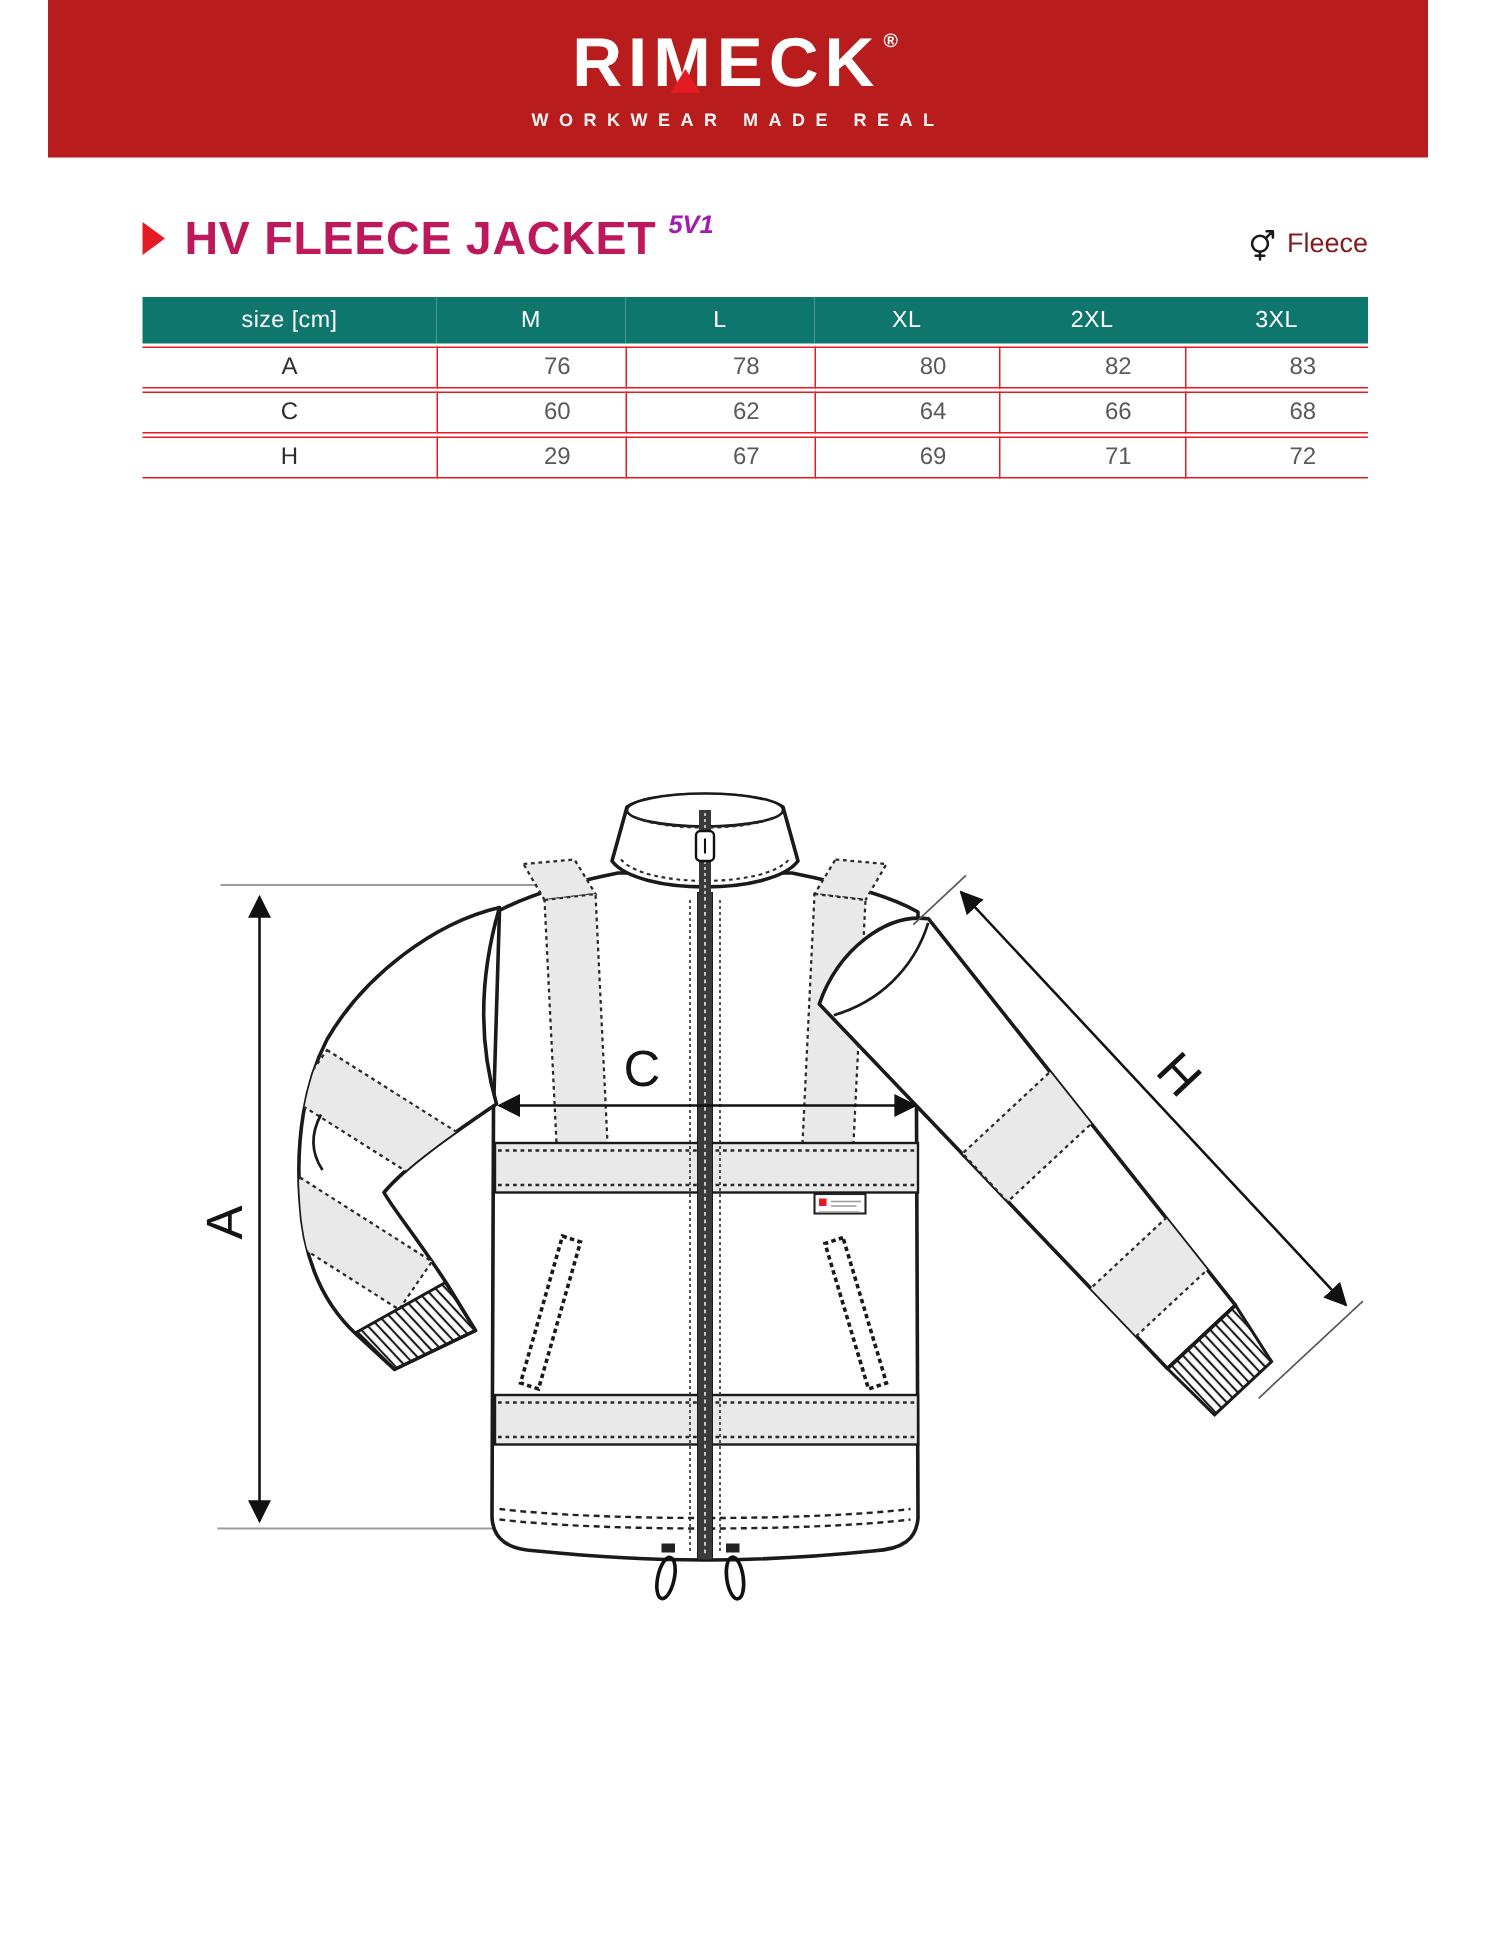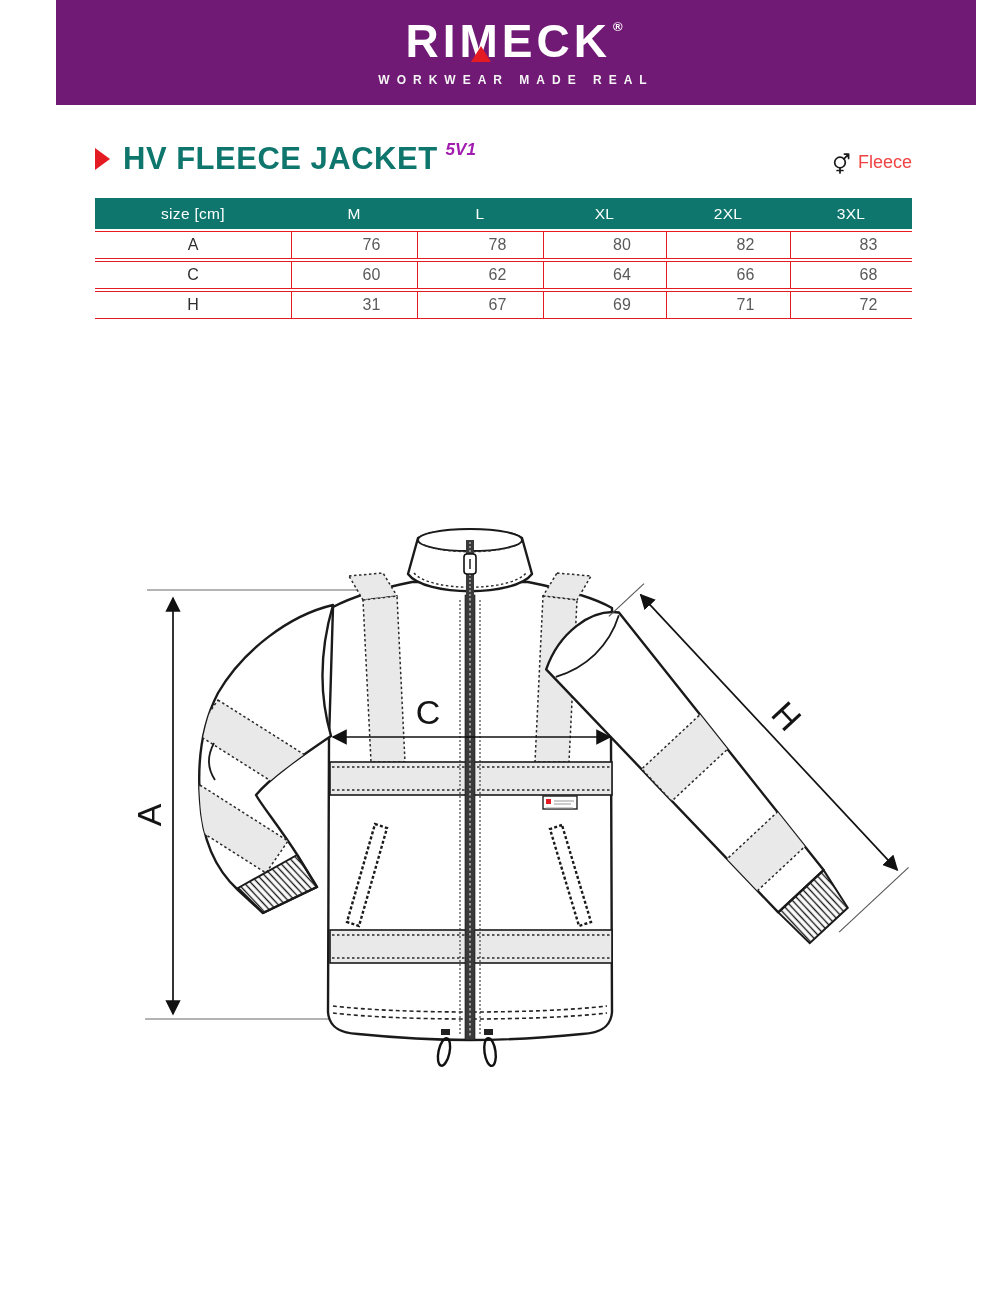--- a/index.html
+++ b/index.html
@@ -1,40 +1,40 @@
 <!DOCTYPE html>
 <html><head>
 <meta charset="utf-8">
 <style>
   * { margin:0; padding:0; box-sizing:border-box; }
   body { background:#fff; font-family:"Liberation Sans", sans-serif; }
   .page { position:relative; width:1000px; height:1300px; background:#fff; overflow:hidden; margin:0 auto; }
 
   
-  .brand-header { position:absolute; left:56px; top:0; width:920px; height:105px;
-    background:#701a75; color:#fff; display:flex; flex-direction:column;
+  .brand-header { position:absolute; left:32px; top:0; width:920px; height:105px;
+    background:#b91c1c; color:#fff; display:flex; flex-direction:column;
     align-items:center; justify-content:center; }
   .logo-line { font-size:46px; font-weight:bold; letter-spacing:4px; line-height:1;
     display:flex; align-items:flex-start; }
   .logo-m { position:relative; display:inline-block; }
   .m-tri { position:absolute; left:50%; bottom:2px; transform:translateX(-50%);
     width:0; height:0; border-left:10px solid transparent; border-right:10px solid transparent;
     border-bottom:16px solid #e41b23; }
   .logo-reg { font-size:13px; font-weight:bold; margin-top:2px; margin-left:2px; }
   .tagline { font-size:12px; font-weight:bold; letter-spacing:7px; margin-top:9px; color:#f5f5f5;text-align:center; }
 
   
   .title-row { position:absolute; left:95px; top:141px; display:flex; align-items:center; }
   .title-bullet { width:0; height:0; border-top:11px solid transparent; border-bottom:11px solid transparent;
     border-left:15px solid #e41b23; margin-right:13px; }
-  .product-title { font-size:31px; font-weight:bold; color:#0f766e; letter-spacing:0.5px; }
+  .product-title { font-size:31px; font-weight:bold; color:#be185d; letter-spacing:0.5px; }
   .product-code { font-size:17px; font-weight:bold; color:#a21caf; margin-left:8px;
     position:relative; top:-9px;font-style:italic; }
   .category { position:absolute; right:88px; top:150px; display:flex; align-items:center;
-    gap:7px; font-size:18px; color:#ef4444; }
+    gap:7px; font-size:18px; color:#7f1d1d; }
 
   
   .size-table-wrap { position:absolute; left:95px; top:196px; width:817px; }
   table.size-table { width:100%; border-collapse:separate; border-spacing:0 2px; table-layout:fixed; }
   table.size-table th { background:#0f766e; color:#fff; font-weight:normal; font-size:15.5px;
     height:31px; letter-spacing:0.3px; }
   table.size-table td { height:28px; text-align:center; font-size:16px; color:#5a5a5a;
     border-top:1.2px solid #e41b23; border-bottom:1.2px solid #e41b23; background:#fff; }
   table.size-table td + td { border-left:1.2px solid #e41b23;padding-left:34px; }
   table.size-table td.row-label { color:#2e2e2e; }
@@ -109,21 +109,21 @@
         <tr>
           <td class="row-label">C</td>
           <td>60</td>
           <td>62</td>
           <td>64</td>
           <td>66</td>
           <td>68</td>
         </tr>
         <tr>
           <td class="row-label">H</td>
-          <td>31</td>
+          <td>29</td>
           <td>67</td>
           <td>69</td>
           <td>71</td>
           <td>72</td>
         </tr>
       </tbody>
     </table>
   </div>
 
 

